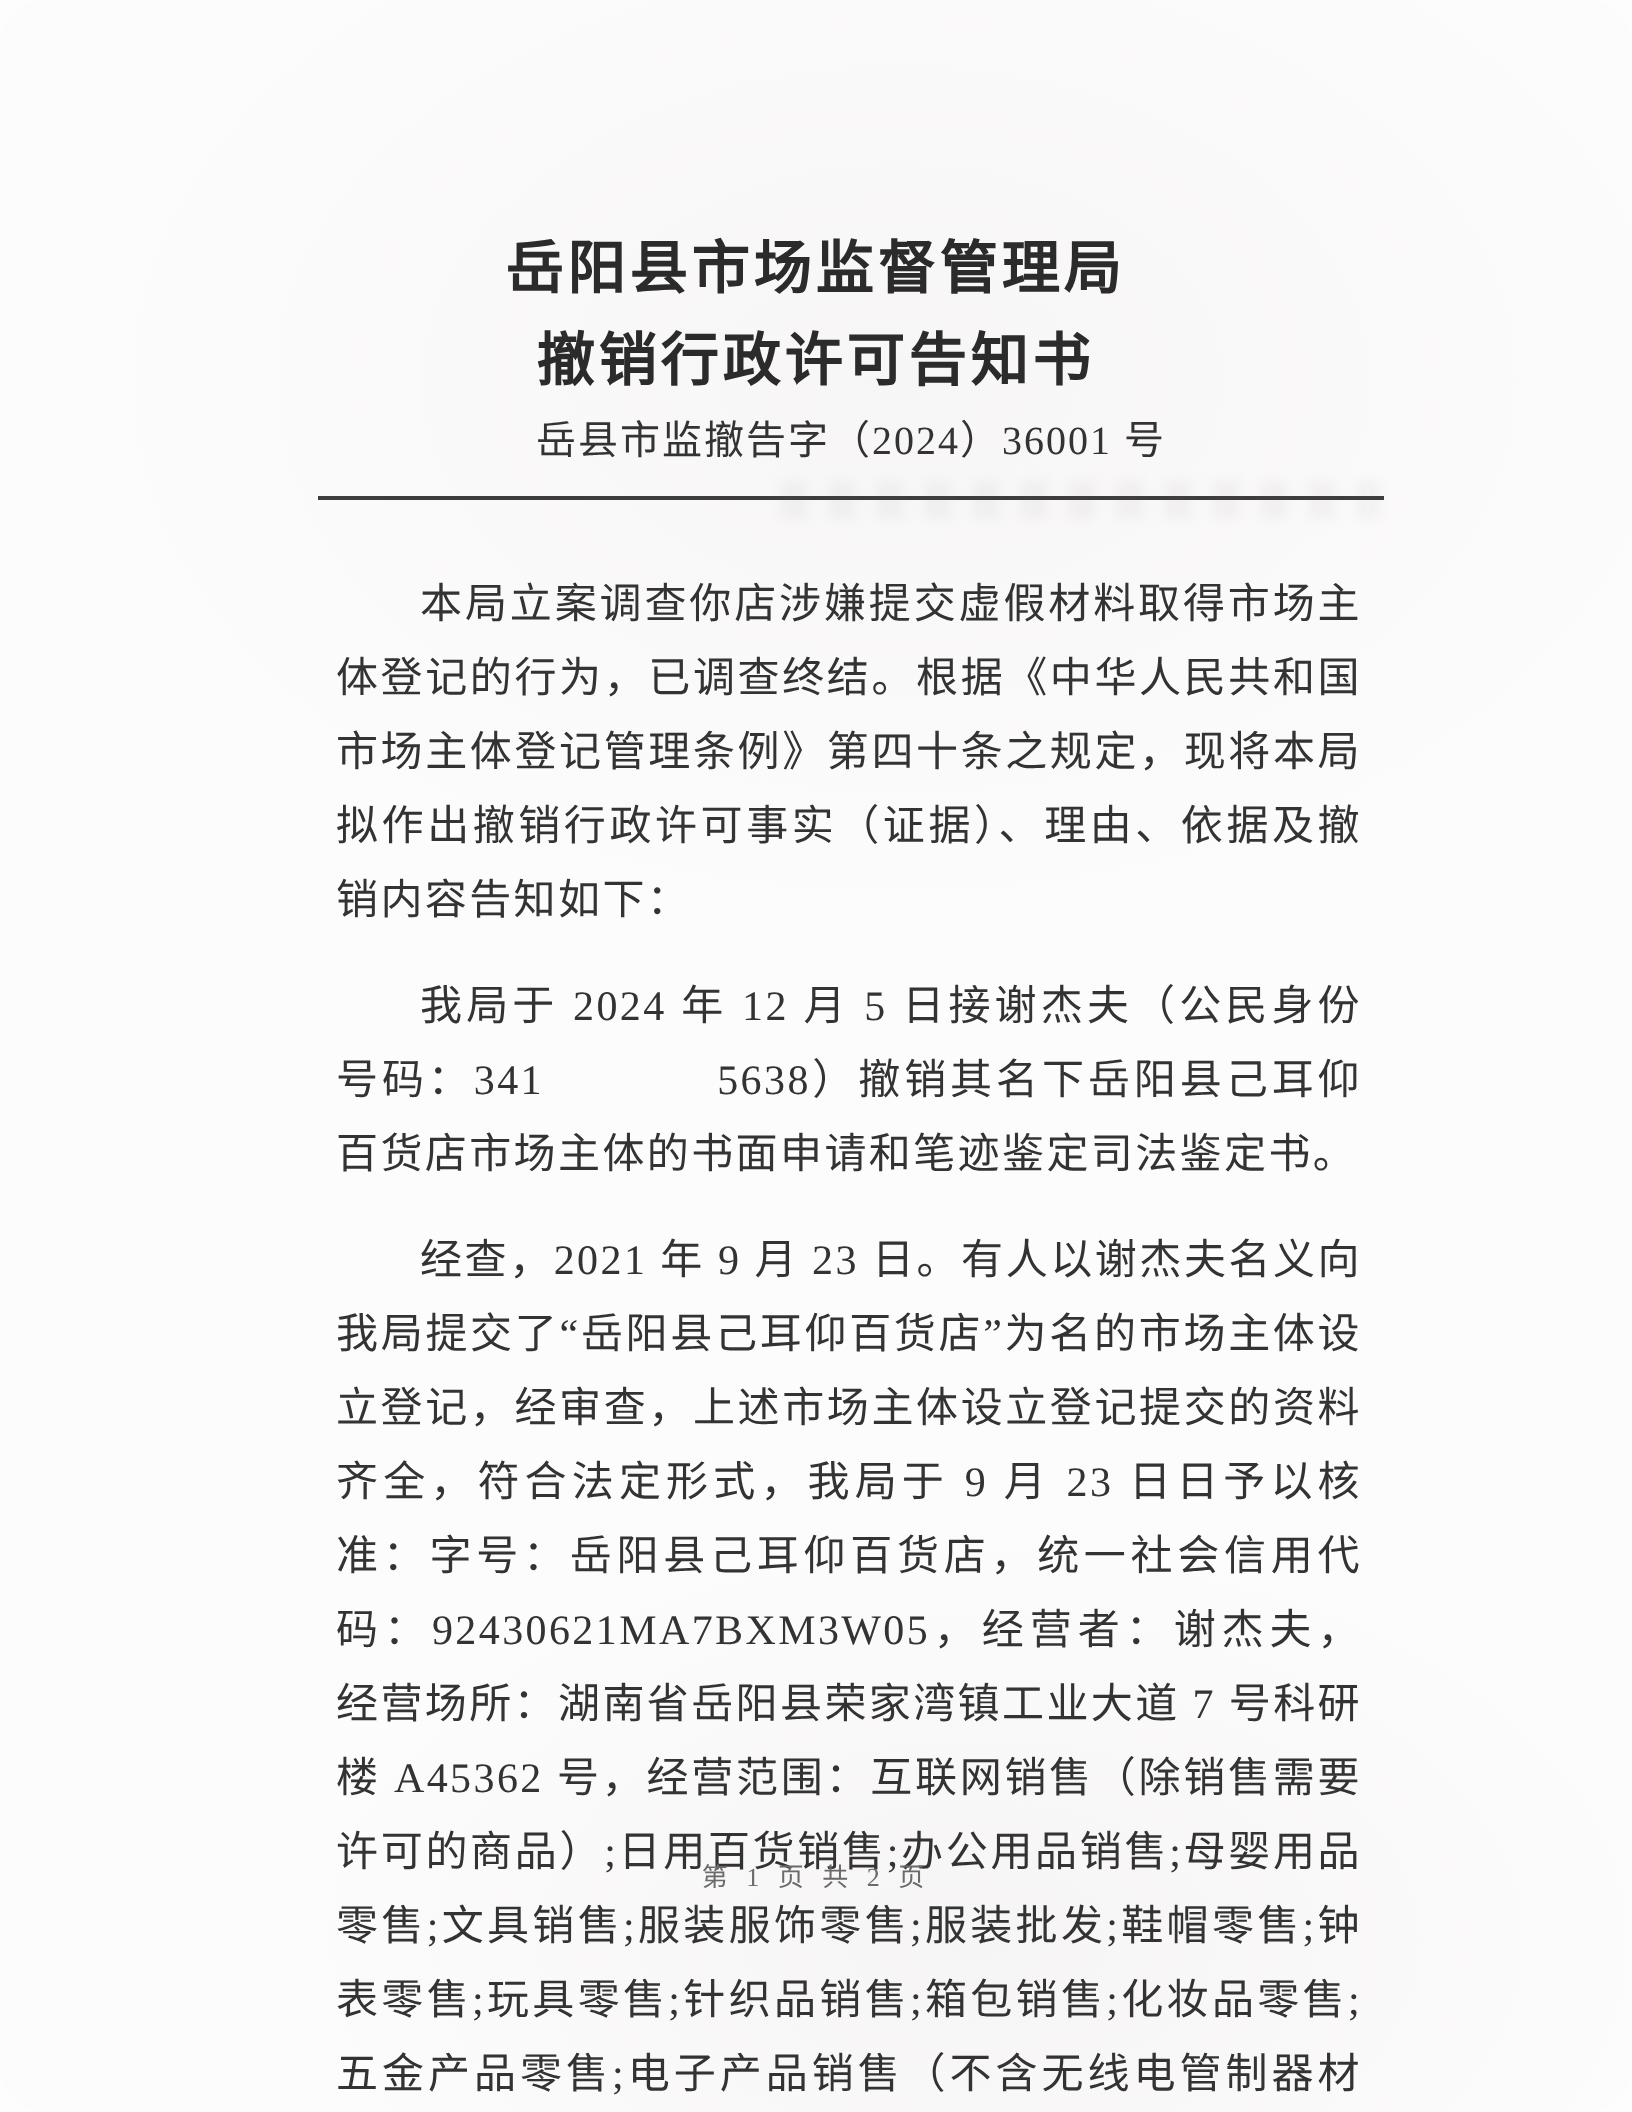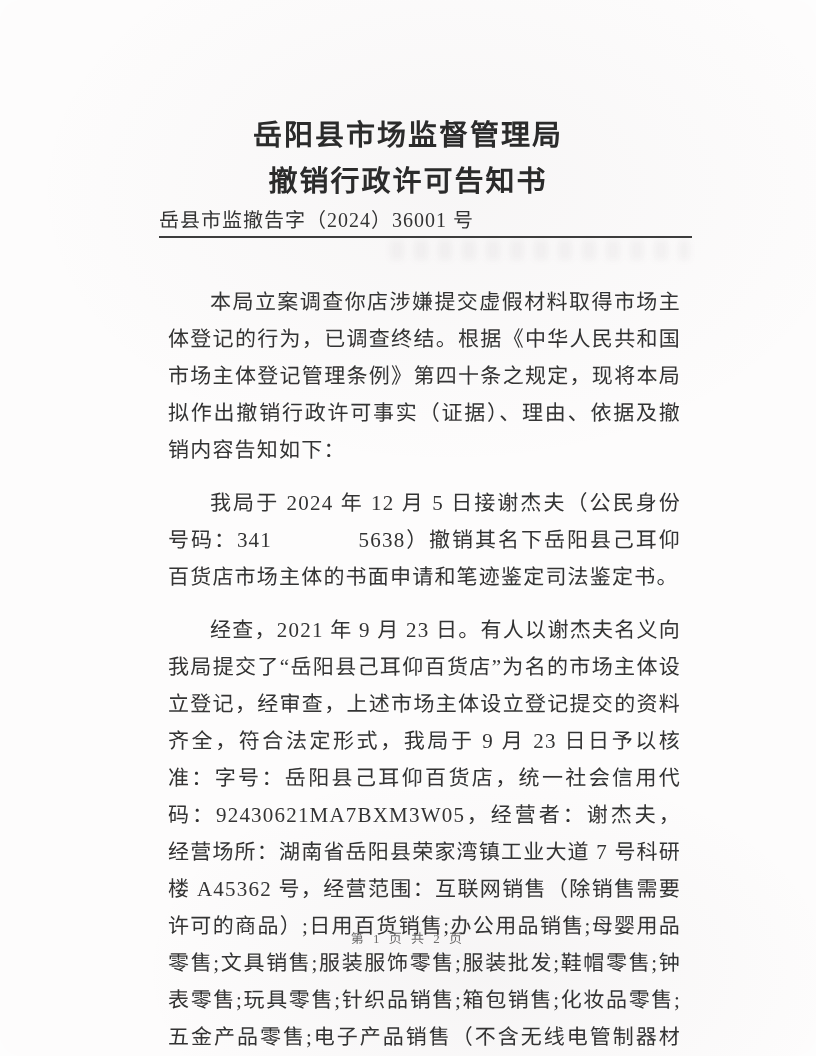--- a/index.html
+++ b/index.html
@@ -36,24 +36,24 @@
     font-weight: bold;
     line-height: 46px;
     letter-spacing: 2px;
     color: #2b2b2b;
   }
   .doc-number-row {
     position: absolute;
     top: 204px;
     left: 159px;
     width: 533px;
-    text-align: left;
+    text-align: center;
     font-size: 20px;
     letter-spacing: 1px;
-    padding-bottom: 3px;
+    padding-bottom: 15px;
     border-bottom: 2px solid #3d3d3d;
     color: #333;
   }
   .recipient {
     position: absolute;
     top: 238px;
     left: 153px;
     font-size: 21px;
     letter-spacing: 1px;
     color: #333;

